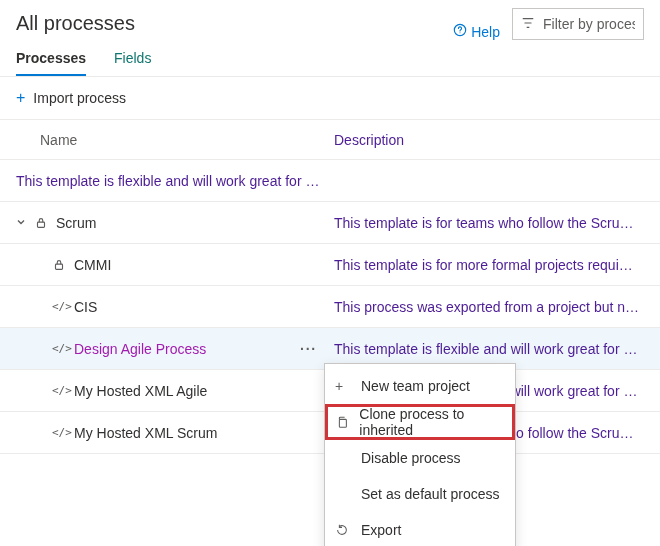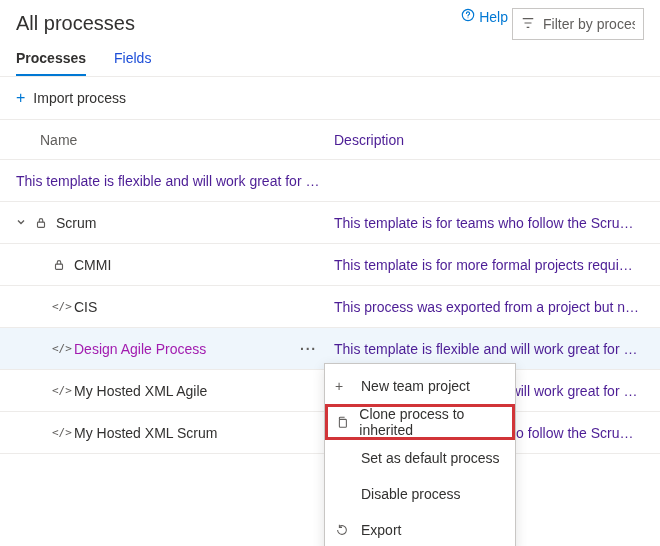--- a/index.html
+++ b/index.html
@@ -19,22 +19,22 @@
     padding: 8px 16px 0 16px;
   }
   .title {
     font-size: 20px;
     font-weight: 400;
     color: #323130;
     padding-top: 4px;
   }
   .header-right {
     display: flex;
-    align-items: flex-start;
-    gap: 4px;
+    align-items: flex-end;
+    gap: 12px;
   }
   .help-link {
     display: flex;
     align-items: center;
     gap: 4px;
     color: #0078d4;
     font-size: 14px;
     cursor: pointer;
   }
   .filter-box {
@@ -56,21 +56,21 @@
   .filter-box input::placeholder { color: #605e5c; }
   .tabs {
     display: flex;
     gap: 28px;
     padding: 10px 16px 0 16px;
     border-bottom: 1px solid #edebe9;
   }
   .tab {
     padding-bottom: 8px;
     font-size: 14px;
-    color: #1d4ed8;
+    color: #0f766e;
     cursor: pointer;
     border-bottom: 2px solid transparent;
   }
   .tab.active {
     color: #323130;
     font-weight: 600;
     border-bottom-color: #0078d4;
   }
   .toolbar {
     padding: 12px 16px;
@@ -309,25 +309,25 @@
     <span class="mi-icon">
       <svg width="14" height="14" viewBox="0 0 16 16" fill="none" stroke="currentColor" stroke-width="1.2">
           <rect x="5" y="5" width="8" height="9" rx="1"></rect>
           <path d="M5 5V3.5A1 1 0 0 1 6 2.5h5"></path>
         </svg>
     </span>
     <span>Clone process to inherited</span>
   </div>
   <div class="menu-item">
     <span class="mi-icon"></span>
-    <span>Set as default process</span>
+    <span>Disable process</span>
   </div>
   <div class="menu-item">
     <span class="mi-icon"></span>
-    <span>Disable process</span>
+    <span>Set as default process</span>
   </div>
   <div class="menu-item">
     <span class="mi-icon">
       <svg width="14" height="14" viewBox="0 0 16 16" fill="none" stroke="currentColor" stroke-width="1.2">
           <path d="M3 8a5 5 0 1 0 2-4"></path>
           <path d="M5 2v3h3"></path>
         </svg>
     </span>
     <span>Export</span>
   </div>

